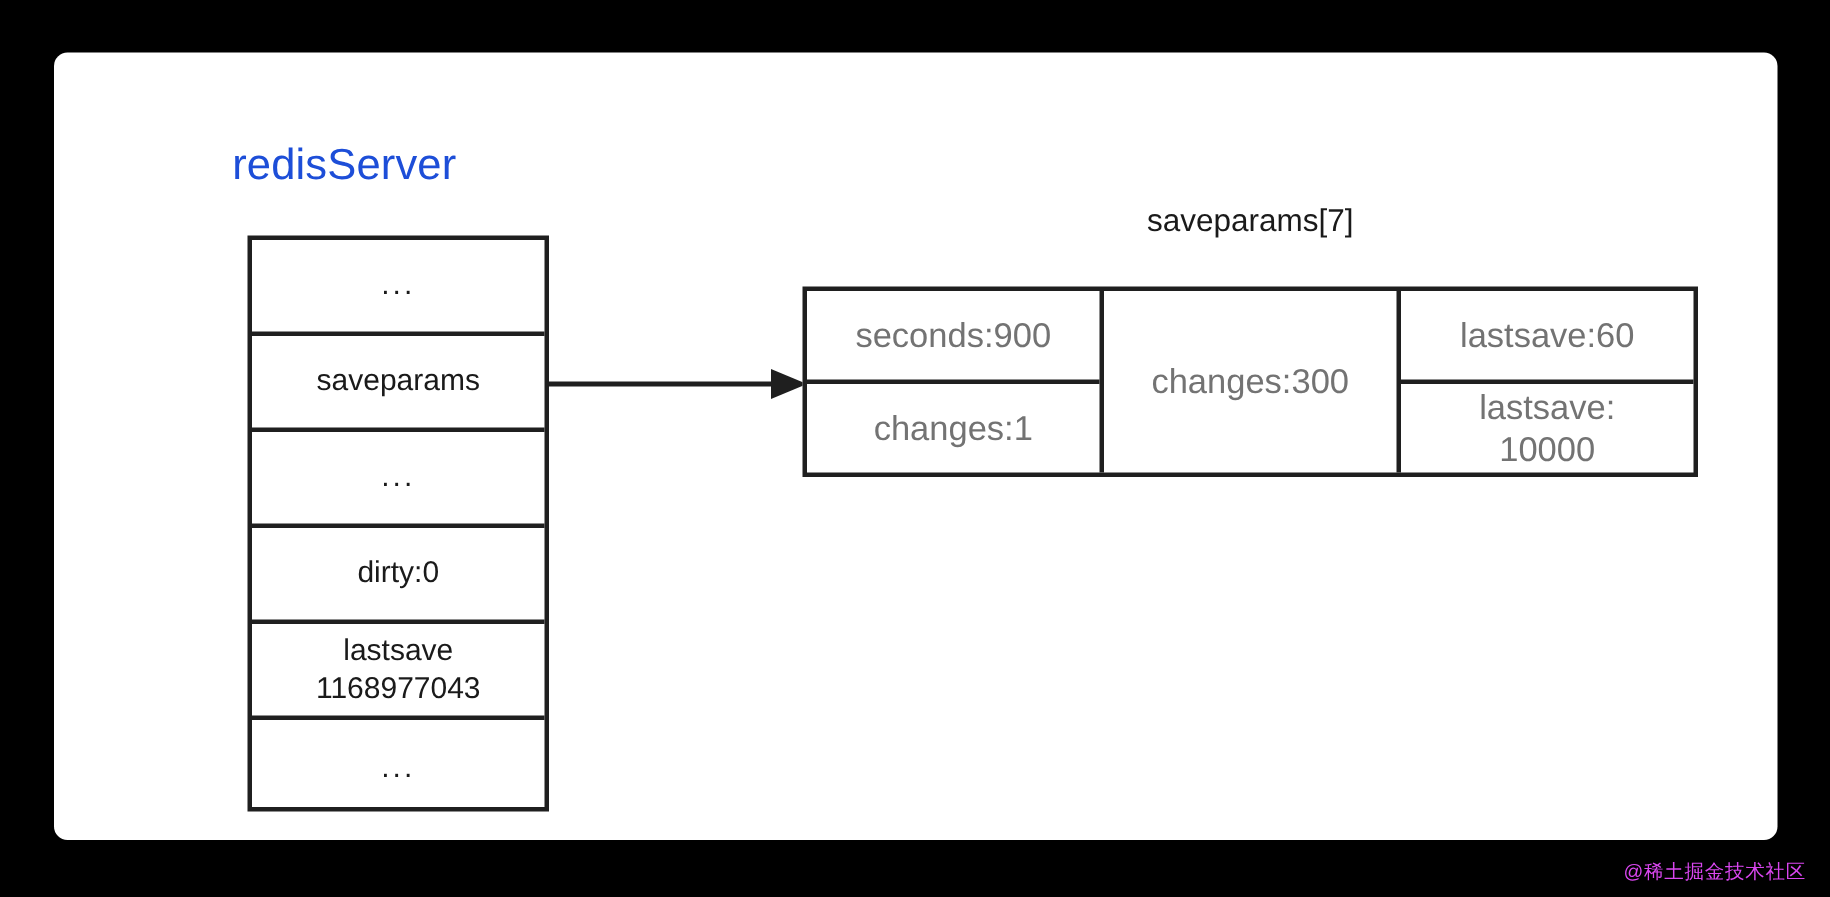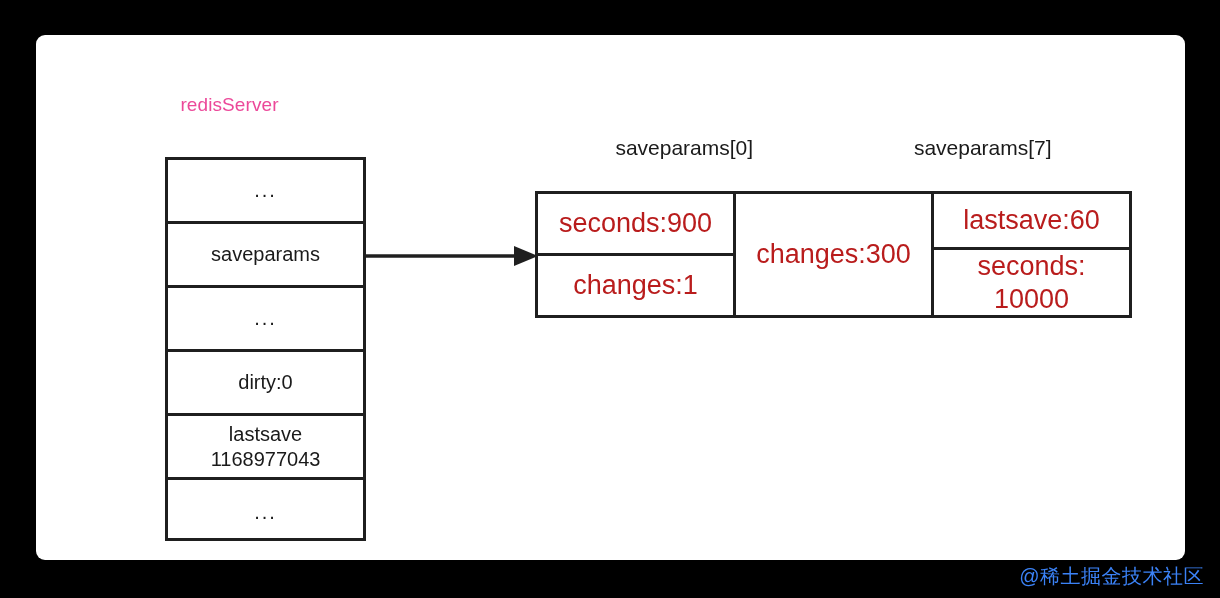--- a/index.html
+++ b/index.html
@@ -29,22 +29,22 @@
     top: 35px;
     width: 1149px;
     height: 525px;
     background: #ffffff;
     border-radius: 9px;
   }
 
   
   .dg-title {
     position: absolute;
-    font-size: 19px;
-    color: #ec4899;
+    font-size: 29px;
+    color: #1d4ed8;
     white-space: nowrap;
     letter-spacing: 0.1px;
   }
 
   
   #redis-struct {
     position: absolute;
     left: 129px;
     top: 122px;
     width: 201px;
@@ -120,34 +120,34 @@
   }
   #saveparams-array .sp-col:last-child { border-right: none; }
   #saveparams-array .sp-cell {
     box-sizing: border-box;
     flex: 1 1 0;
     border-bottom: 3px solid #1f1f1f;
     display: flex;
     align-items: center;
     justify-content: center;
     text-align: center;
-    font-size: 27px;
-    color: #b91c1c;
+    font-size: 23px;
+    color: #737373;
     line-height: 1.2;
     padding: 0 6px;
   }
   #saveparams-array .sp-cell:last-child { border-bottom: none; }
 
   
   #watermark {
     position: absolute;
     right: 16px;
     bottom: 8px;
-    font-size: 20px;
-    color: #3b82f6;
+    font-size: 13px;
+    color: #d946ef;
     letter-spacing: 0.5px;
     white-space: nowrap;
   }
 </style>
 </head>
 <body>
 
 <div id="stage">
 
   <div id="card">
@@ -175,35 +175,34 @@
         <span class="ell">...</span>
       </div>
     </div>
 
     <svg id="saveparams-arrow" viewBox="0 0 172 32">
       <line x1="0" y1="16" x2="158" y2="16" stroke="#1f1f1f" stroke-width="3.4"></line>
       <polygon points="148,6 172,16 148,26" fill="#1f1f1f"></polygon>
     </svg>
 
     <div id="sp-headers">
-      <div class="sp-head">saveparams[0]</div>
       <div class="sp-head">saveparams[7]</div>
     </div>
 
     <div id="saveparams-array">
       <div class="sp-col">
         <div class="sp-cell">seconds:900</div>
         <div class="sp-cell">changes:1</div>
       </div>
       <div class="sp-col">
         <div class="sp-cell">changes:300</div>
       </div>
       <div class="sp-col">
         <div class="sp-cell">lastsave:60</div>
-        <div class="sp-cell twoline">seconds:
+        <div class="sp-cell twoline">lastsave:
 10000</div>
       </div>
     </div>
 
   </div>
 
   <div id="watermark">@稀土掘金技术社区</div>
 
 </div>
 

